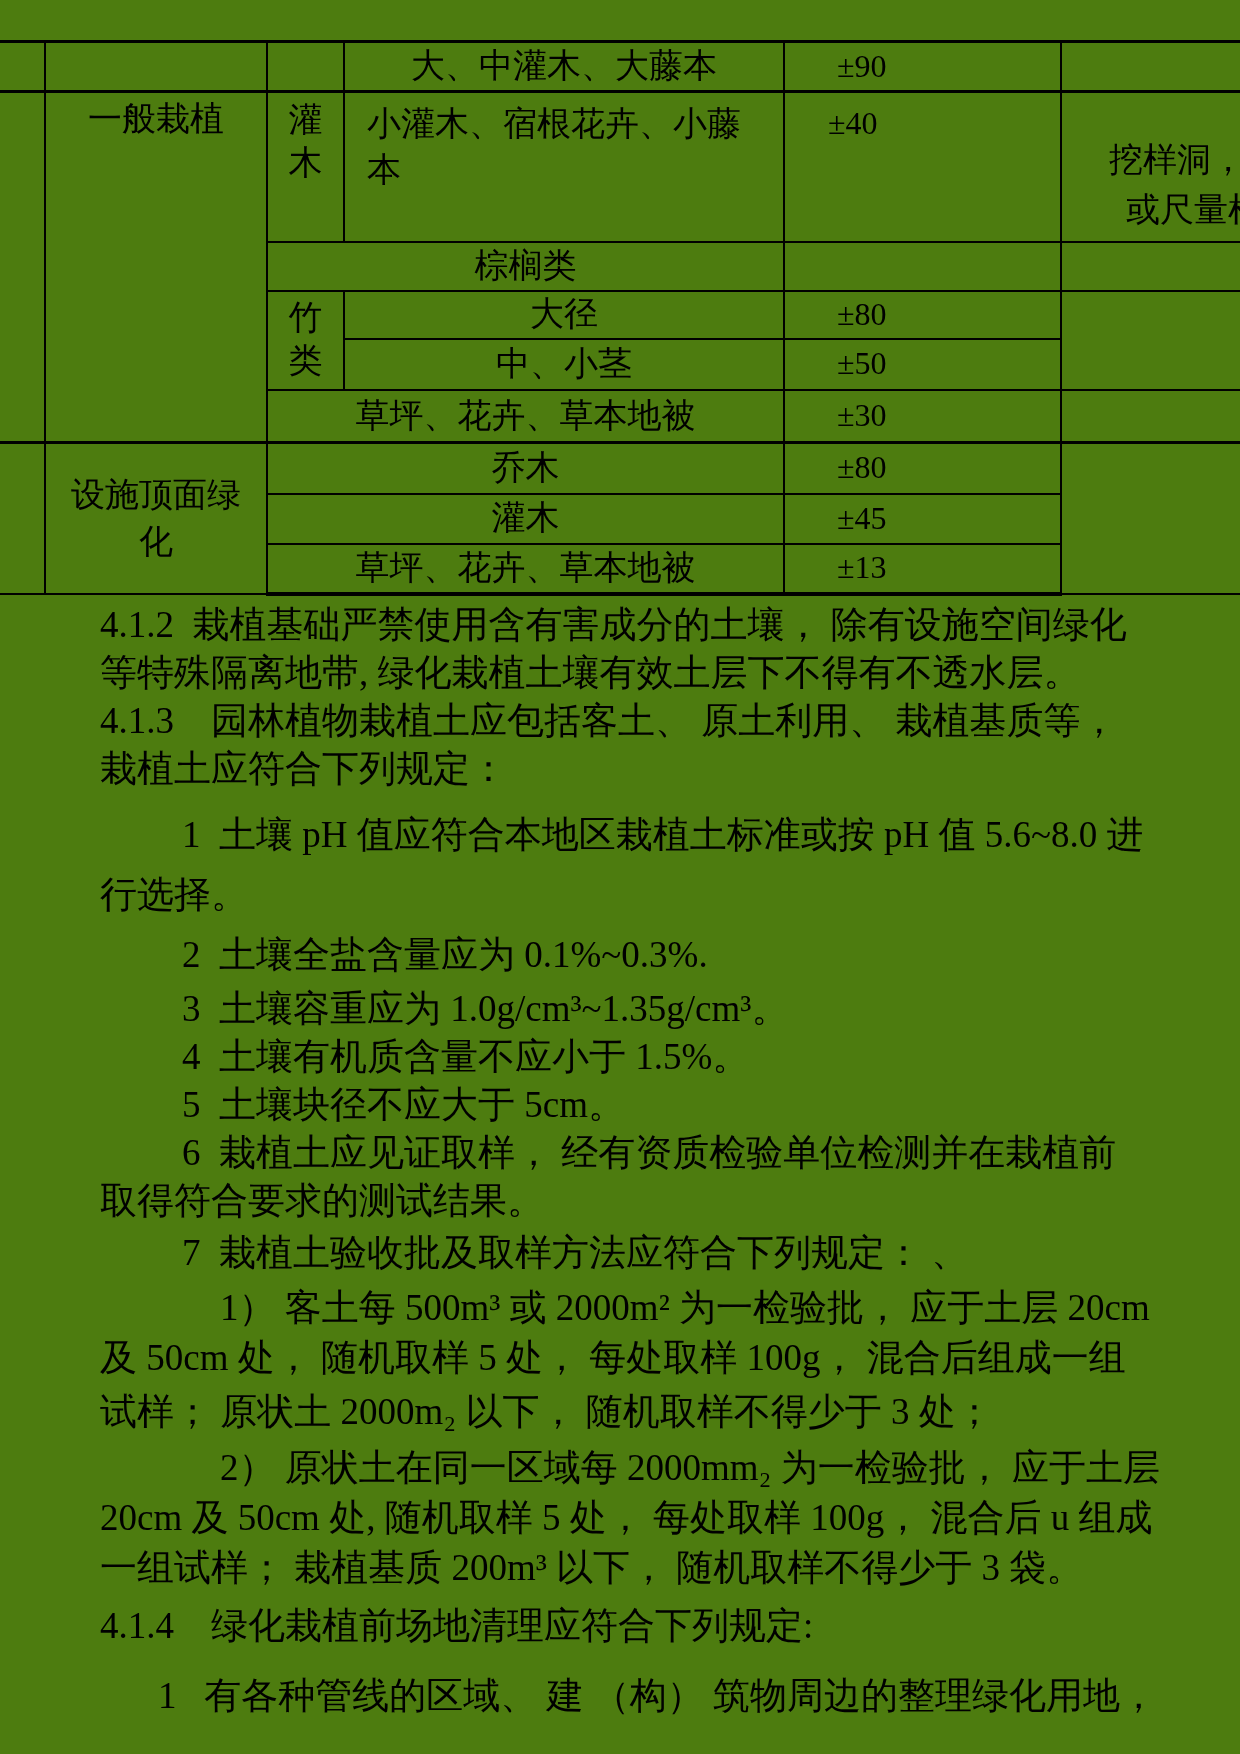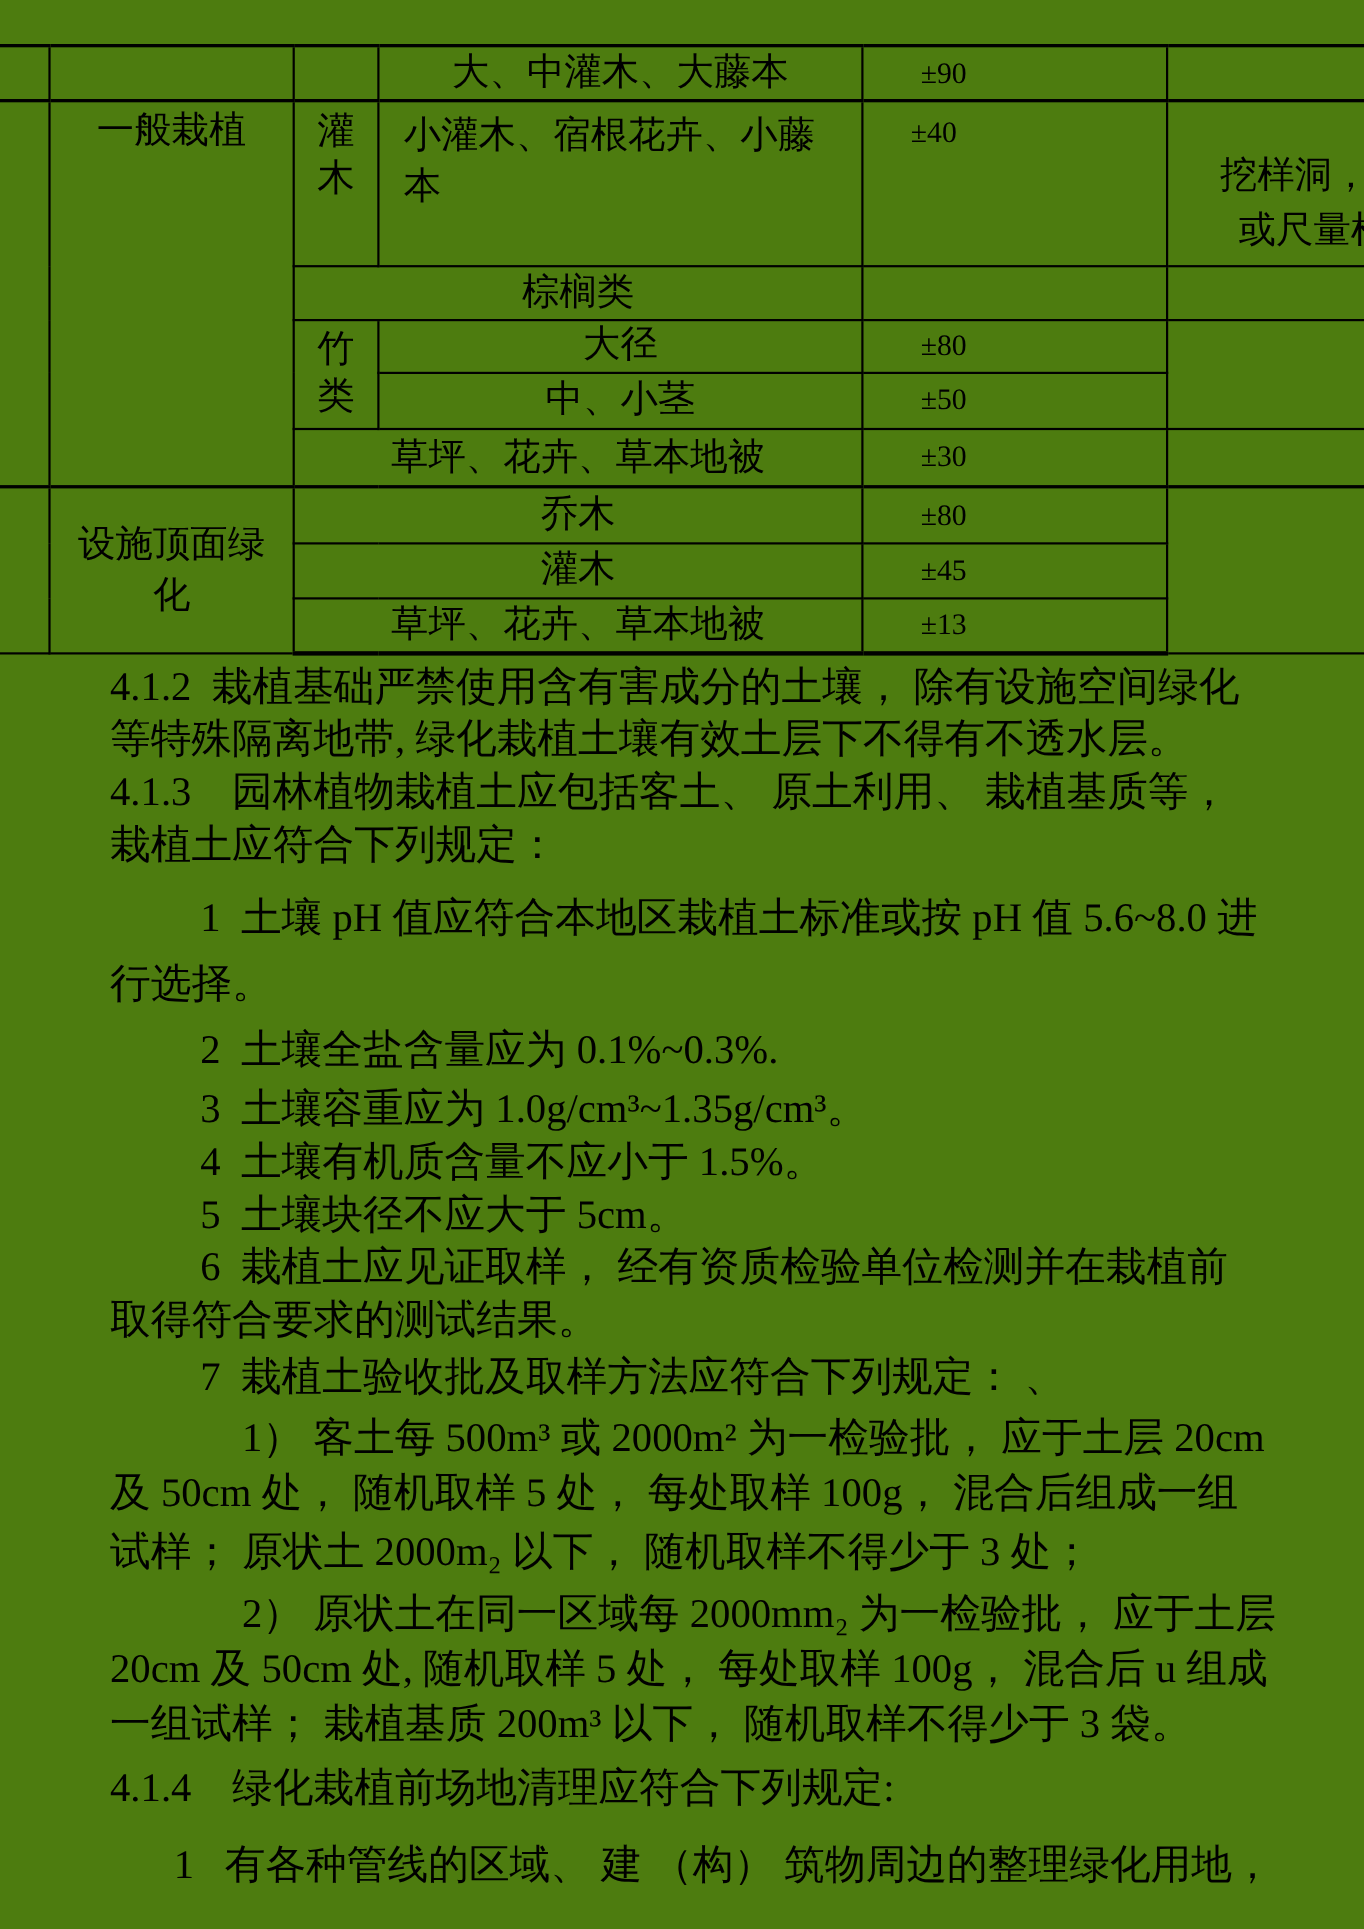--- a/index.html
+++ b/index.html
@@ -16,21 +16,21 @@
   tr.r1 td{border-top:3px solid #000}
   tr.r2 td{border-top:3px solid #000}
   tr.r7 td{border-top:3px solid #000}
   tr.r9 td{border-bottom:4px solid #000}
 
   td.cat{vertical-align:top;padding-top:4px;margin-left:24px;}
   .wrap5{display:inline-block;width:178px;line-height:1.4;}
   .vtext{display:inline-block;width:37px;word-break:break-all;line-height:1.25;text-align:center;}
   td.subtop{vertical-align:top;padding-top:6px;}
   td.item-left{text-align:left;vertical-align:top;padding:8px 31px 0 22px;line-height:1.35;}
-  td.val{text-align:left;padding-left:52px;font-size:27px;}
+  td.val{text-align:left;padding-left:52px;font-size:32px;}
   td.valtop{vertical-align:top;padding-top:10px;padding-left:43px;}
   td.note{vertical-align:bottom;text-align:center;font-size:34px;line-height:50px;padding-bottom:6px;}
 
   
   .textblock{position:absolute;left:100px;top:601px;width:1150px;font-size:37px;}
   .ln{white-space:pre;line-height:48px;}
   .lh50{line-height:50px}.lh52{line-height:52px}.lh60{line-height:60px}
   .i1{padding-left:82px}.i1b{padding-left:58px}.i2{padding-left:120px}
   .mt2{margin-top:2px}.mt4{margin-top:4px}.mt6{margin-top:6px}
   .mt8{margin-top:8px}.mt12{margin-top:12px}.mt20{margin-top:20px}

